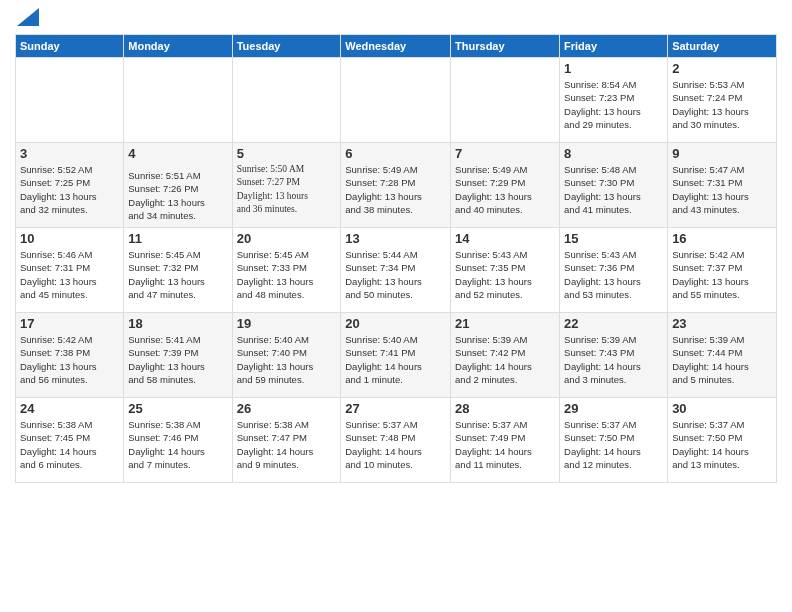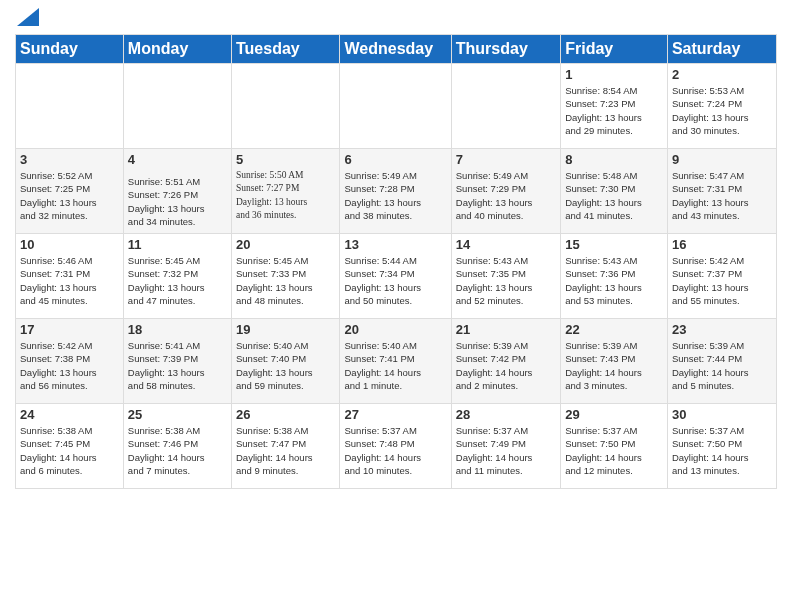--- a/index.html
+++ b/index.html
@@ -15,21 +15,21 @@
     
     .title-block { text-align: right; }
     .month-title { font-size: 36px; color: #333; font-weight: normal; }
     .subtitle { font-size: 14px; color: #555; }
     
     .calendar { width: 100%; border-collapse: collapse; }
     
     .calendar th {
       background-color: #1a6cbf;
       color: #fff;
-      font-size: 16px;
+      font-size: 11px;
       font-weight: bold;
       padding: 5px 4px;
       text-align: left;
       border: 1px solid #ddd;
     }
     
     .calendar td {
       border: 1px solid #ddd;
       vertical-align: top;
       padding: 3px 4px;

